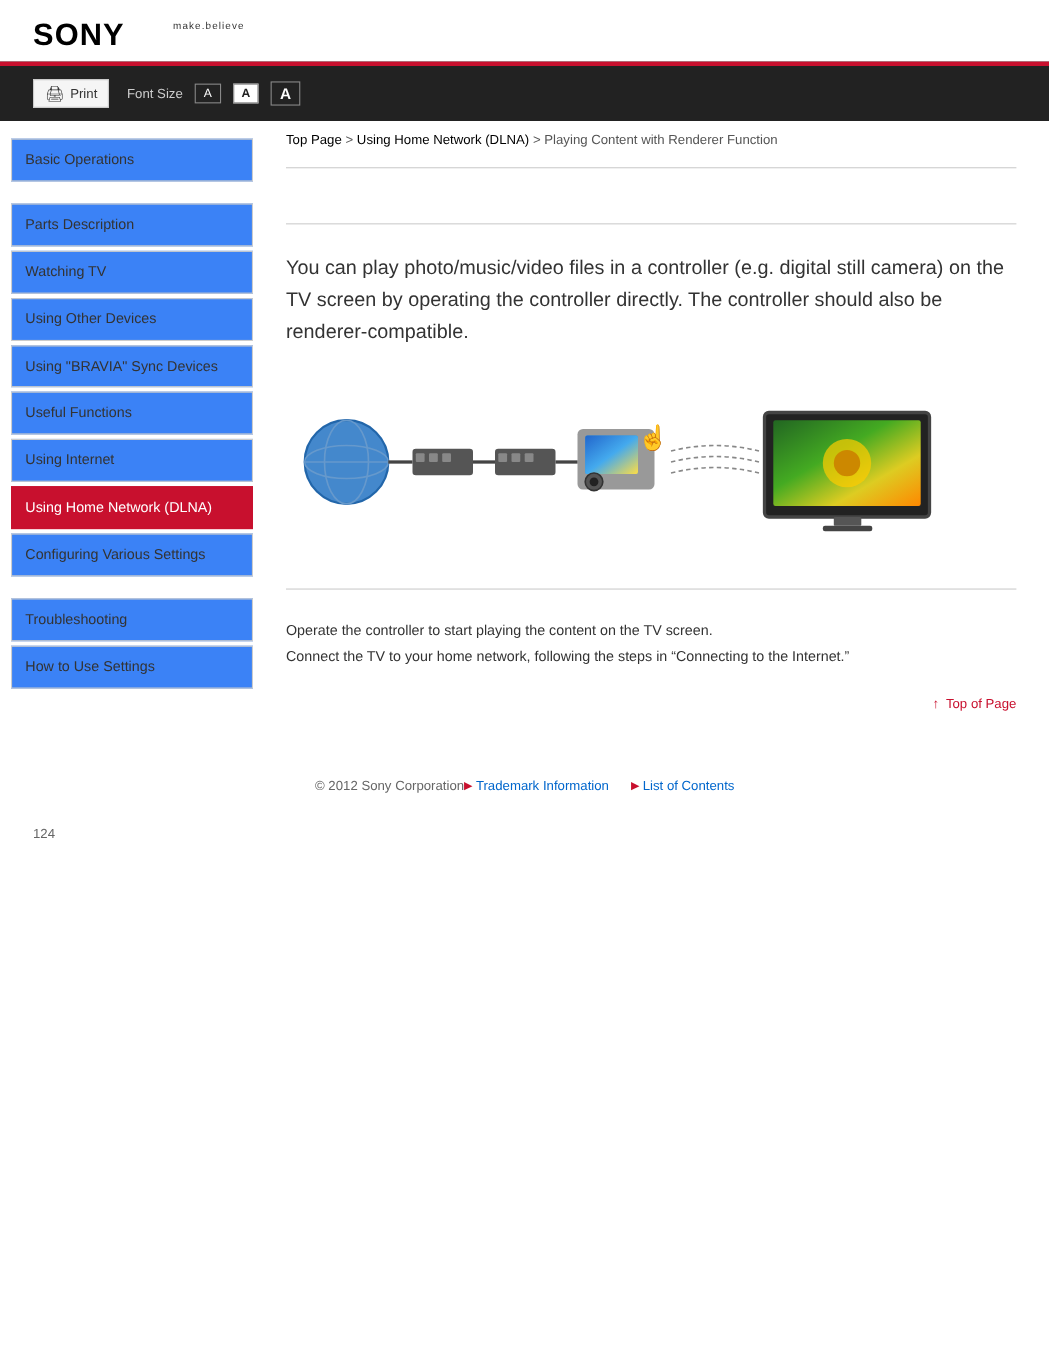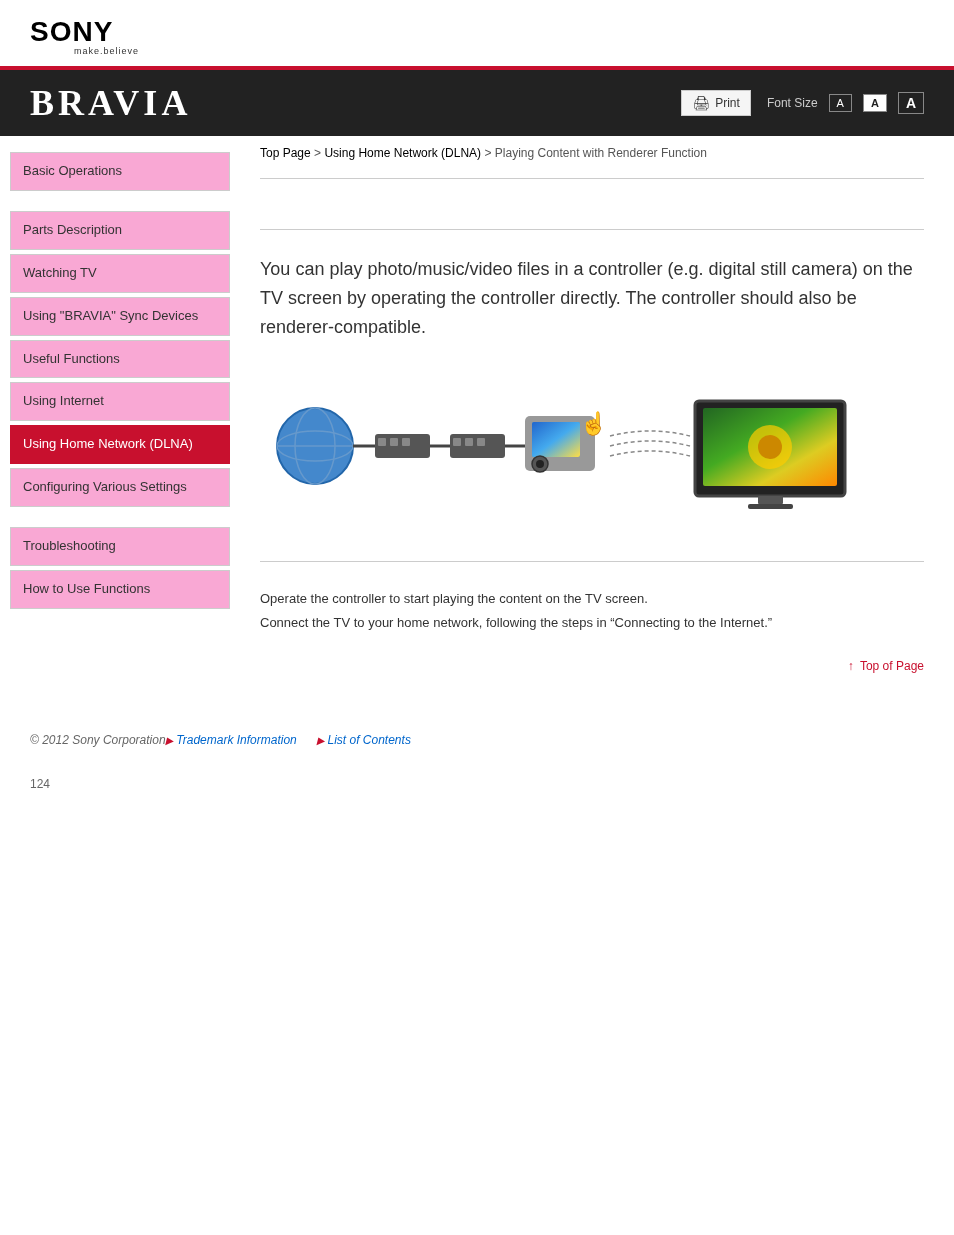--- a/index.html
+++ b/index.html
@@ -1,40 +1,40 @@
 <!DOCTYPE html>
 <html><head>
   <meta charset="utf-8">
   <style>
     * { margin: 0; padding: 0; box-sizing: border-box; }
     body { font-family: Arial, sans-serif; font-size: 13px; color: #333; background: #fff; width: 954px; min-height: 1235px; }
 
     
     .top-bar { padding: 18px 30px 10px 30px; display: flex; align-items: center; }
-    .sony-logo { display: flex; flex-direction: column; align-items: flex-start; }
+    .sony-logo { display: flex; flex-direction: row; align-items: flex-start; }
     .sony-text { font-size: 28px; font-weight: 900; letter-spacing: 1px; color: #000; line-height: 1; }
     .sony-tagline { font-size: 9px; color: #333; letter-spacing: 1px; padding-left: 44px; }
 
     
     .bravia-bar { background: #222; padding: 12px 30px; display: flex; align-items: center; justify-content: space-between; border-top: 4px solid #c8102e; }
     .bravia-title { font-size: 36px; font-weight: bold; color: #fff; letter-spacing: 4px; font-family: Georgia, serif; }
     .bravia-controls { display: flex; align-items: center; gap: 8px; }
     .print-btn { background: #f5f5f5; border: 1px solid #ccc; padding: 4px 10px; font-size: 12px; cursor: pointer; display: flex; align-items: center; gap: 5px; color: #333; }
     .print-icon { font-size: 14px; }
     .font-size-label { font-size: 12px; color: #ccc; margin-left: 8px; }
     .font-btn { border: 1px solid #888; padding: 2px 7px; font-size: 11px; cursor: pointer; color: #fff; background: transparent; margin-left: 3px; }
     .font-btn.active { background: #fff; color: #222; font-weight: bold; }
     .font-btn.large { font-size: 14px; font-weight: bold; }
 
     
     .main-layout { display: flex; padding: 0; }
 
     
     .sidebar { width: 240px; min-width: 240px; padding: 0 0 20px 0; }
-    .sidebar-item { border: 1px solid #ccc; margin: 4px 10px; padding: 10px 12px; font-size: 13px; cursor: pointer; color: #333; background: #f9a8d4; line-height: 1.3; }
+    .sidebar-item { border: 1px solid #ccc; margin: 4px 10px; padding: 10px 12px; font-size: 13px; cursor: pointer; color: #333; background: #3b82f6; line-height: 1.3; }
     .sidebar-item.active { background: #c8102e; color: #fff; border-color: #c8102e; }
     .sidebar-spacer { height: 12px; }
 
     
     .content { flex: 1; padding: 0 30px 30px 20px; }
     .breadcrumb { padding: 10px 0 8px 0; font-size: 12px; color: #555; }
     .breadcrumb a { color: #000000; text-decoration: none; }
     .breadcrumb span { color: #555; }
     hr.divider { border: none; border-top: 1px solid #ccc; margin: 10px 0; }
 
@@ -45,40 +45,39 @@
     .diagram-area { display: flex; align-items: center; justify-content: flex-start; padding: 20px 0; gap: 0; }
 
     .steps-section { padding: 15px 0; }
     .steps-text { font-size: 13px; line-height: 1.8; color: #333; }
 
     
     .top-of-page { text-align: right; padding: 10px 0; font-size: 12px; }
     .top-of-page a { color: #c8102e; text-decoration: none; font-size: 12px; }
     .up-arrow { color: #c8102e; margin-right: 3px; }
 
-    .footer { display: flex; justify-content: flex-start; align-items: center; padding: 10px 30px 10px 30px; margin-top: 10px; font-style: italic; }
+    .footer { display: flex; justify-content: center; align-items: center; padding: 10px 30px 10px 30px; margin-top: 10px; }
     .copyright { font-size: 12px; color: #666; }
     .footer-links { display: flex; gap: 20px; }
     .footer-links a { color: #0066cc; text-decoration: none; font-size: 12px; display: flex; align-items: center; gap: 3px; }
     .footer-arrow { color: #c8102e; font-size: 10px; }
 
     .page-number { padding: 20px 30px; font-size: 12px; color: #666; }
   </style>
 </head>
 <body>
 
 <div class="top-bar">
   <div class="sony-logo">
     <span class="sony-text">SONY</span>
     <span class="sony-tagline">make.believe</span>
   </div>
 </div>
 
 <div class="bravia-bar">
-  <span class="bravia-title">BRAVIA</span>
   <div class="bravia-controls">
     <button class="print-btn">
       <span class="print-icon">🖨</span>
       <span>Print</span>
     </button>
     <span class="font-size-label">Font Size</span>
     <button class="font-btn">A</button>
     <button class="font-btn active">A</button>
     <button class="font-btn large">A</button>
   </div>
@@ -92,40 +91,43 @@
       <span>Basic Operations</span>
     </div>
     <div class="sidebar-spacer"></div>
     <div class="sidebar-item">
       <span>Parts Description</span>
     </div>
     <div class="sidebar-item">
       <span>Watching TV</span>
     </div>
     <div class="sidebar-item">
+      <span>Using Other Devices</span>
+    </div>
+    <div class="sidebar-item">
       <span>Using "BRAVIA" Sync Devices</span>
     </div>
     <div class="sidebar-item">
       <span>Useful Functions</span>
     </div>
     <div class="sidebar-item">
       <span>Using Internet</span>
     </div>
     <div class="sidebar-item active">
       <span>Using Home Network (DLNA)</span>
     </div>
     <div class="sidebar-item">
       <span>Configuring Various Settings</span>
     </div>
     <div class="sidebar-spacer"></div>
     <div class="sidebar-item">
       <span>Troubleshooting</span>
     </div>
     <div class="sidebar-item">
-      <span>How to Use Functions</span>
+      <span>How to Use Settings</span>
     </div>
   </div>
 
   <div class="content">
 
     <div class="breadcrumb">
       <a href="#">Top Page</a>
       <span> &gt; </span>
       <a href="#">Using Home Network (DLNA)</a>
       <span> &gt;  </span>

